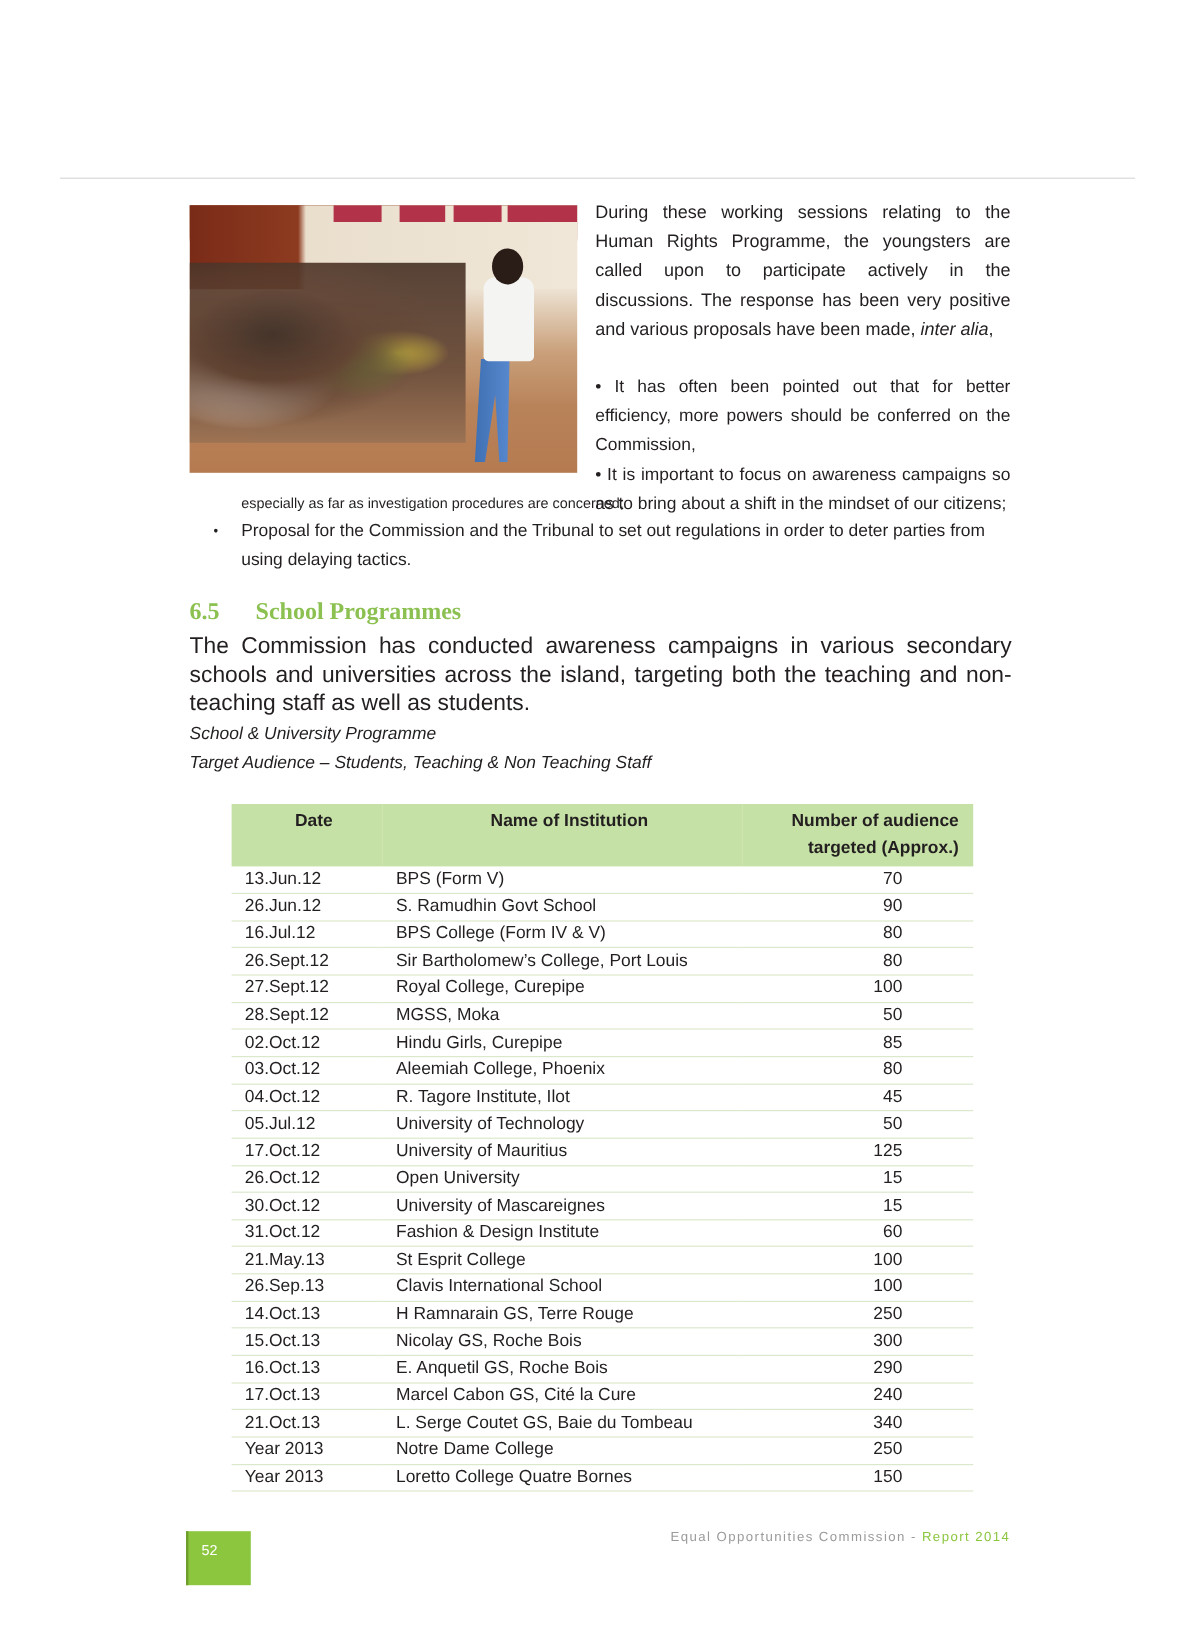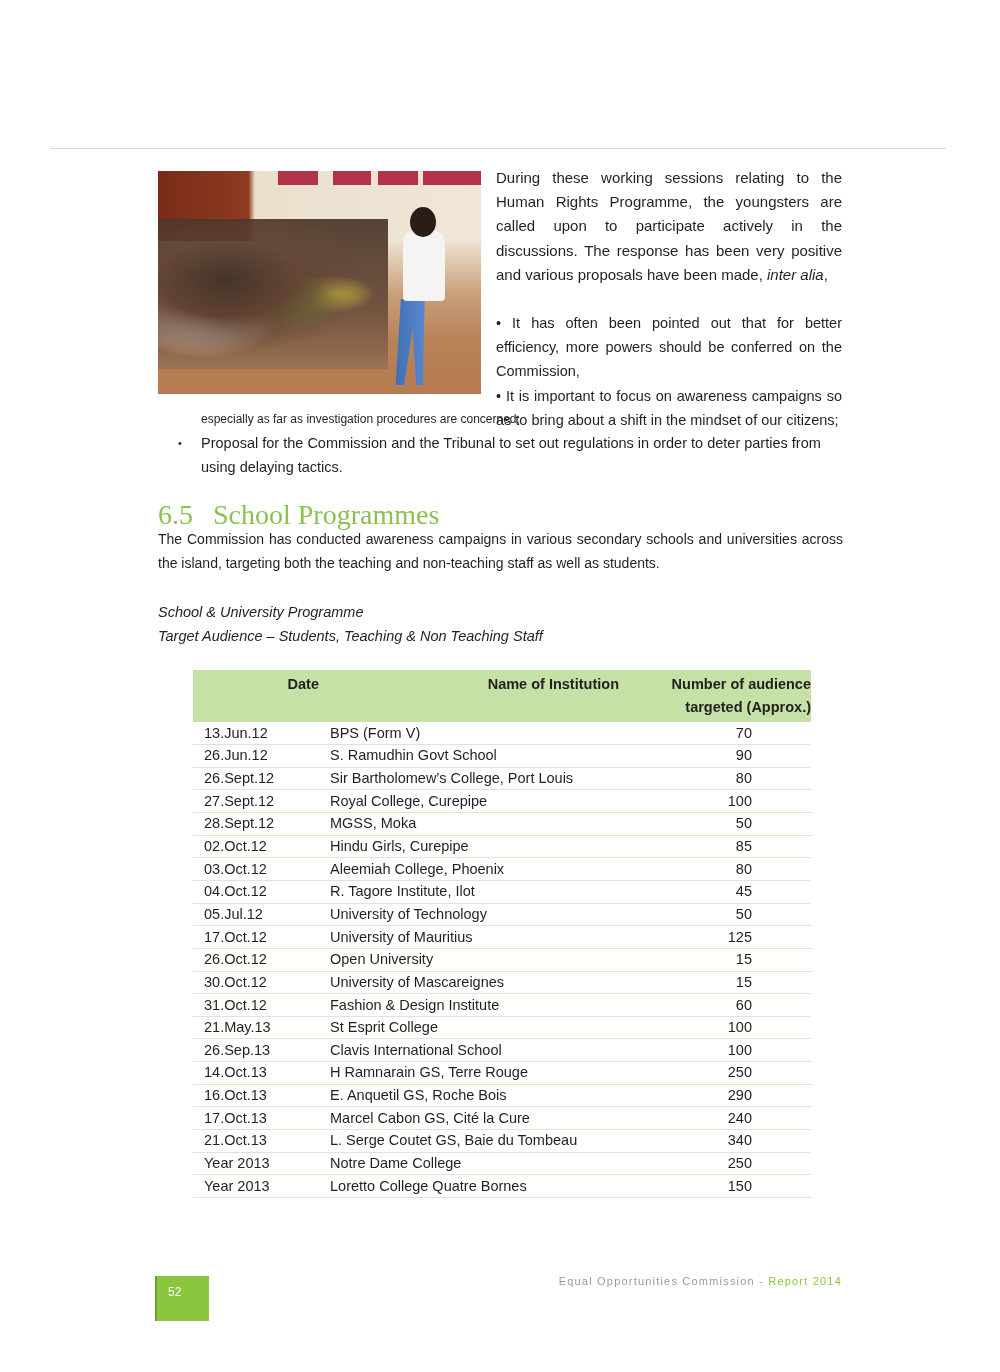--- a/index.html
+++ b/index.html
@@ -23,28 +23,28 @@
     .photo .speaker-legs { position:absolute; left:236px; top:128px; width:34px; height:86px; background: linear-gradient(90deg,#3e6fb2,#5a8ad0); clip-path: polygon(20% 0,90% 0,85% 100%,65% 100%,55% 35%,30% 100%,5% 100%); }
 
     .intro-text { position: absolute; left: 496px; top: 166px; width: 346px; font-size: 15px; line-height: 24.2px; text-align: justify; }
     .bullet-line { font-size: 14.5px; line-height: 24.2px; }
     .bullets-right { position: absolute; left: 496px; top: 311px; width: 346px; }
     .bullet-cont { position: absolute; left: 201px; top: 407px; width: 642px; font-size: 12px; line-height: 24.2px; }
     .bullet-item { position: absolute; left: 178px; top: 431px; width: 665px; font-size: 14.5px; line-height: 24.2px; display: flex; }
     .bullet-item .dot { width: 23px; flex: none; font-size: 11px; line-height: 24.2px; }
     .bullet-item .txt { flex: 1; }
 
-    .section-heading { position: absolute; left: 158px; top: 499px; font-family: "Liberation Serif", serif; font-weight: normal; font-size: 28px; color: #8cc152; display: flex; align-items: center; }
+    .section-heading { position: absolute; left: 158px; top: 499px; font-family: "Liberation Serif", serif; font-weight: bold; font-size: 20px; color: #8cc152; display: flex; align-items: center; }
     .section-heading .num { width: 55px; }
-    .section-body { position: absolute; left: 158px; top: 527px; width: 685px; font-size: 14px; line-height: 24.2px; text-align: justify; }
+    .section-body { position: absolute; left: 158px; top: 527px; width: 685px; font-size: 19px; line-height: 24.2px; text-align: justify; }
     .caption { position: absolute; left: 158px; font-size: 14.5px; font-style: italic; line-height: 24px; text-align: center; }
 
     .table { position: absolute; left: 193px; top: 670px; width: 618px; border-collapse: collapse; font-size: 14.5px; }
-    .table th { background: #c5e1a5; font-weight: bold; text-align: right; vertical-align: top; padding: 3px 0 4px 11px; line-height: 22.5px; }
-    .table th.num-h { }
+    .table th { background: #c5e1a5; font-weight: bold; text-align: center; vertical-align: top; padding: 3px 0 4px 11px; line-height: 22.5px; }
+    .table th.num-h { text-align: right; padding-right: 12px; }
     .table td { height: 22.65px; padding: 0 0 0 11px; line-height: 21px; border-bottom: 1px solid #dce8cc; white-space: nowrap; }
     .table td.num { text-align: right; padding-right: 59px; }
     .col-date { width: 126px; }
     .col-name { width: 300px; }
 
     .page-tab { position: absolute; left: 155px; top: 1276px; width: 54px; height: 45px; background: #8cc63f; border-left: 2px solid #6e9e2c; }
     .page-num { position: absolute; left: 11px; top: 9px; font-size: 12px; color: #ffffff; }
     .footer { position: absolute; right: 158px; top: 1275px; font-size: 11px; letter-spacing: 1.2px; color: #9a9a9a; }
     .footer .accent { color: #8cc63f; }
   </style>
@@ -98,20 +98,25 @@
         <td>13.Jun.12</td>
         <td>BPS (Form V)</td>
         <td class="num">70</td>
       </tr>
       <tr>
         <td>26.Jun.12</td>
         <td>S. Ramudhin Govt School</td>
         <td class="num">90</td>
       </tr>
       <tr>
+        <td>16.Jul.12</td>
+        <td>BPS College (Form IV &amp; V)</td>
+        <td class="num">80</td>
+      </tr>
+      <tr>
         <td>26.Sept.12</td>
         <td>Sir Bartholomew’s College, Port Louis</td>
         <td class="num">80</td>
       </tr>
       <tr>
         <td>27.Sept.12</td>
         <td>Royal College, Curepipe</td>
         <td class="num">100</td>
       </tr>
       <tr>
@@ -168,20 +173,25 @@
         <td>26.Sep.13</td>
         <td>Clavis International School</td>
         <td class="num">100</td>
       </tr>
       <tr>
         <td>14.Oct.13</td>
         <td>H Ramnarain GS, Terre Rouge</td>
         <td class="num">250</td>
       </tr>
       <tr>
+        <td>15.Oct.13</td>
+        <td>Nicolay GS, Roche Bois</td>
+        <td class="num">300</td>
+      </tr>
+      <tr>
         <td>16.Oct.13</td>
         <td>E. Anquetil GS, Roche Bois</td>
         <td class="num">290</td>
       </tr>
       <tr>
         <td>17.Oct.13</td>
         <td>Marcel Cabon GS, Cité la Cure</td>
         <td class="num">240</td>
       </tr>
       <tr>

